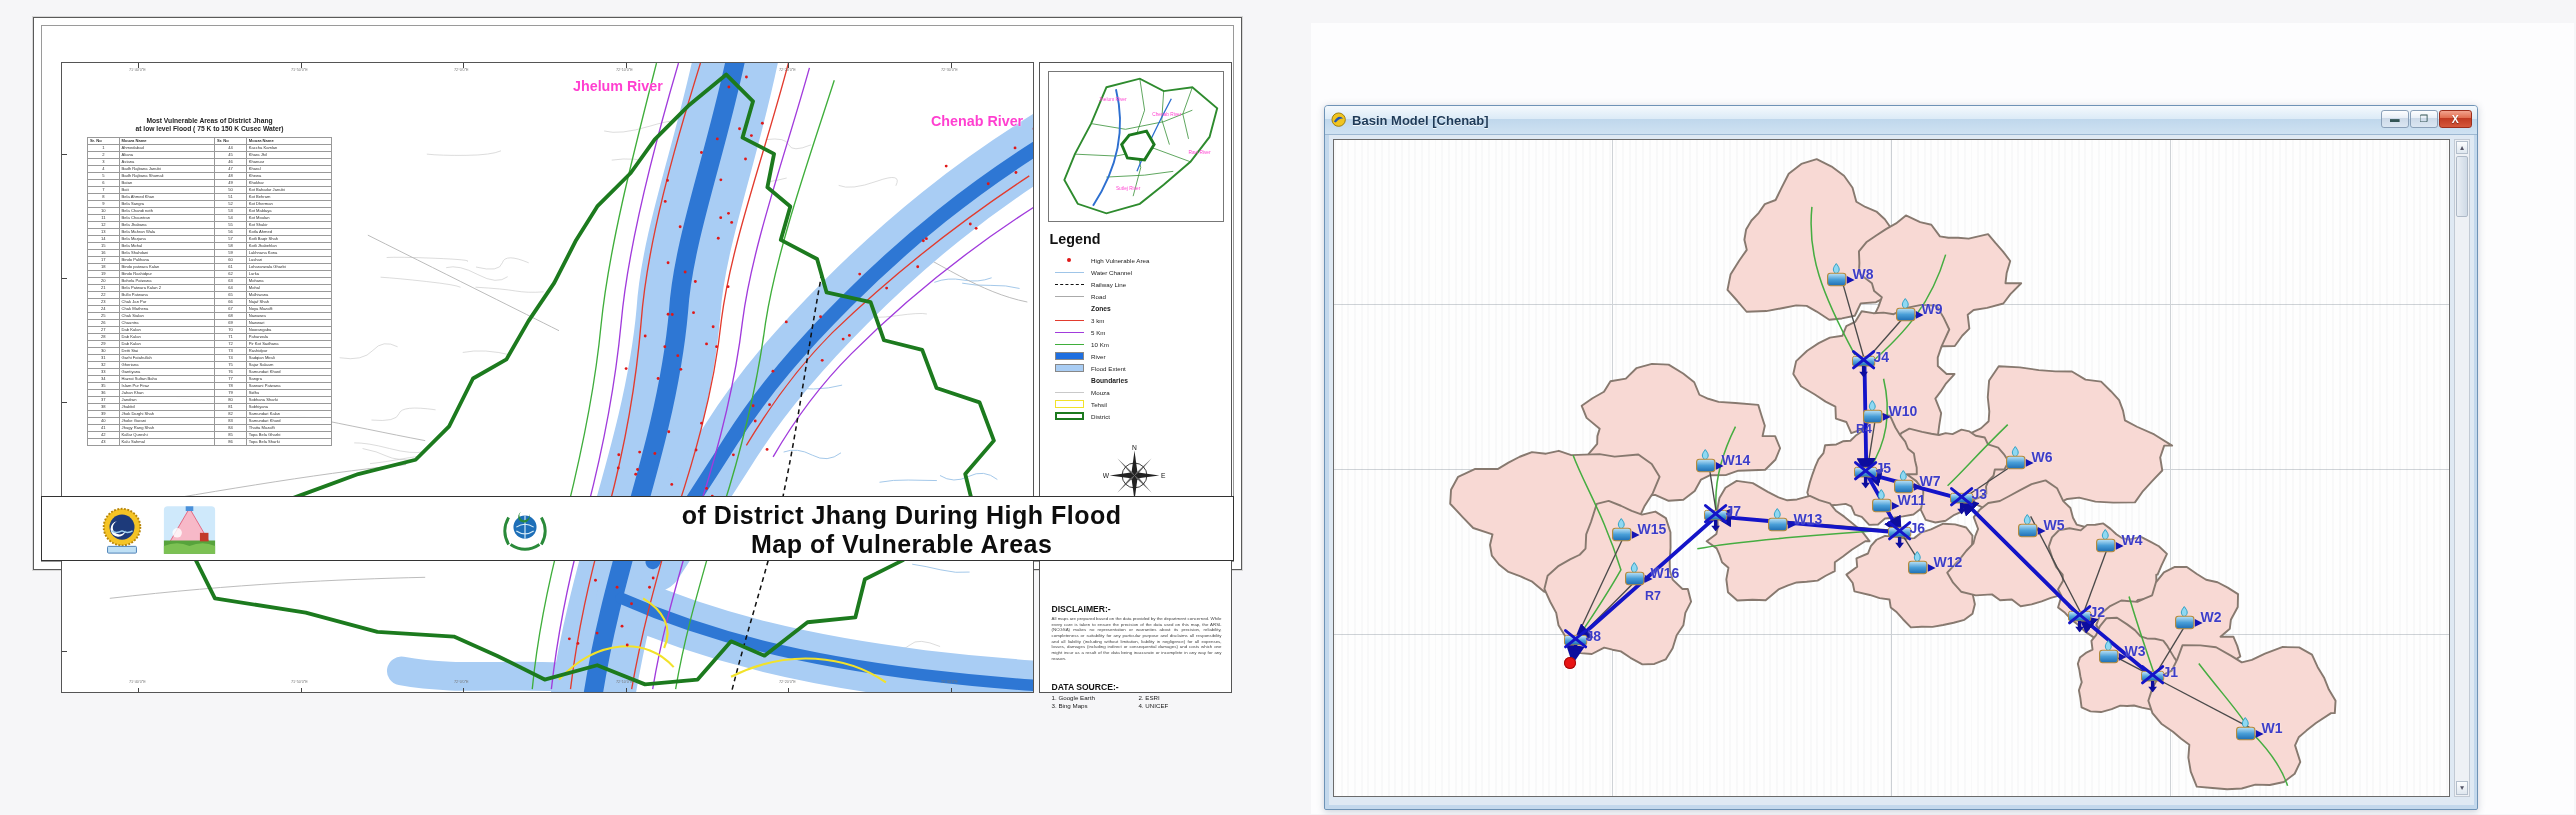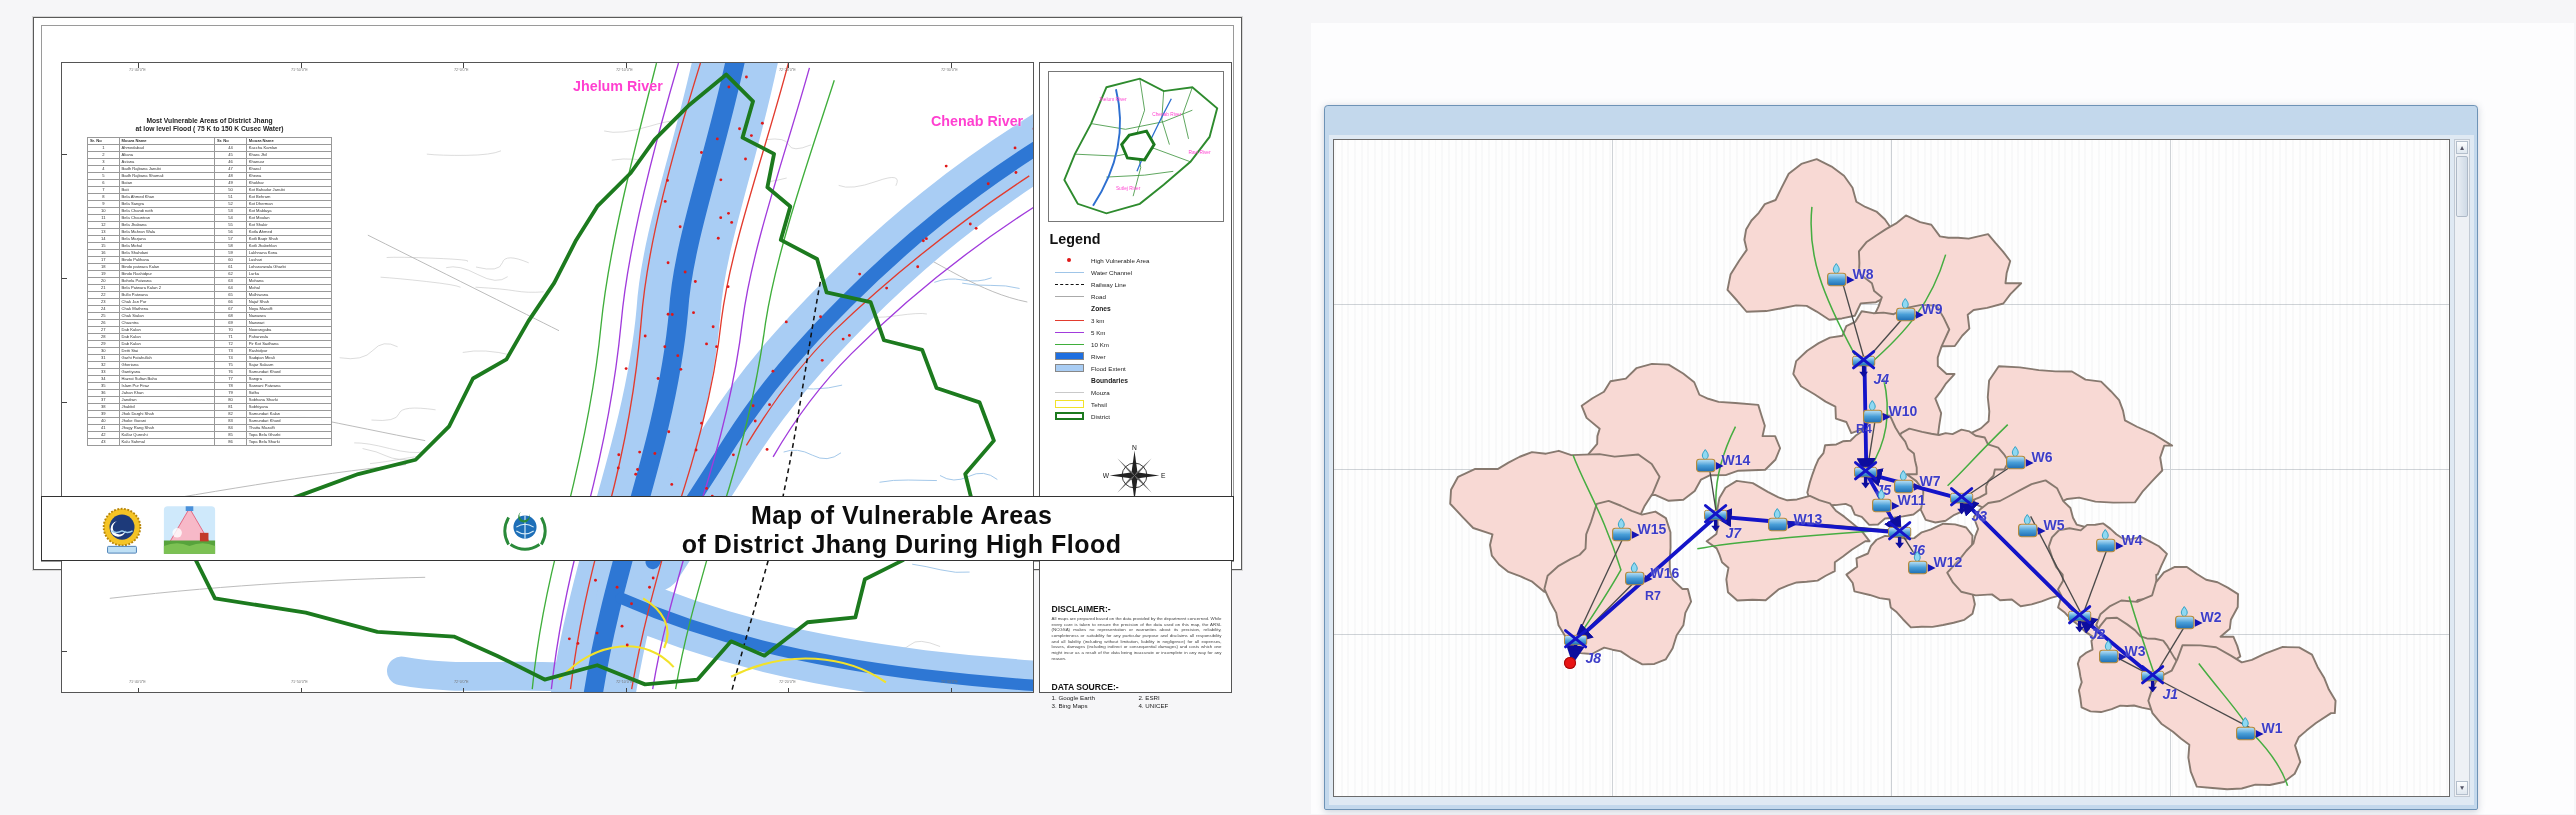--- a/index.html
+++ b/index.html
@@ -72,21 +72,21 @@
       repeating-linear-gradient(to right, transparent 0 278px, #cfd3d7 278px 279px),
       repeating-linear-gradient(to bottom, transparent 0 164px, #cfd3d7 164px 165px),
       #fefefe;overflow:hidden;}
   #basinsvg{position:absolute;left:0;top:0;}
   #vscroll{position:absolute;right:3.8px;top:3.8px;width:16px;bottom:8.6px;background:#eef1f5;border:1px solid #c2cad4;}
   .sarrow{position:absolute;left:1px;width:12.4px;height:13.4px;background:linear-gradient(#fcfdfe,#dfe7ef);border:1px solid #b4bfcc;display:flex;align-items:center;justify-content:center;font-size:6.7px;color:#556;}
   #sthumb{position:absolute;left:1px;top:16px;width:12.4px;height:61px;background:linear-gradient(90deg,#e9eef4,#cfdae6);border:1px solid #aeb9c7;border-radius:1.9px;}
 
   .bnode{position:absolute;transform:translate(-13.4px,-13.4px);width:29px;height:29px;}
   .bnode .nlabel{position:absolute;left:26px;top:2.9px;font-size:14px;font-weight:bold;color:#3d3dc8;white-space:nowrap;text-shadow:0 0 1.9px rgba(255,255,255,.7);}
-  .bnode.junction .nlabel{left:23px;top:22px;font-style:italic;}
+  .bnode.junction .nlabel{left:23px;top:0;}
   .rlabel{position:absolute;font-size:12.4px;font-weight:bold;color:#3d3dc8;}
   #outlet-dot{position:absolute;width:12.4px;height:12.4px;border-radius:50%;background:#e81414;box-shadow:0 0 0 1px #a30c0c inset;}
 </style>
 </head>
 <body>
 
 <div id="stage">
 
   <div id="sheet">
     <div class="innerframe"></div>
@@ -786,29 +786,47 @@
         <circle cx="16" cy="30" r="5" fill="#fff" opacity=".8"></circle>
       </svg>
       <svg class="logo" style="left:457px;" width="52" height="52" viewBox="0 0 54 54">
         <path d="M10,14 q-8,14 0,28 M44,14 q8,14 0,28" stroke="#2a8a3a" stroke-width="3" fill="none"></path>
         <path d="M12,42 q15,10 30,0" stroke="#2a8a3a" stroke-width="3" fill="none"></path>
         <circle cx="27" cy="24" r="12" fill="#1e6fb8"></circle>
         <path d="M18,24 q9,-6 18,0 M18,28 q9,6 18,0 M27,12 v24" stroke="#d7ecf8" stroke-width="1.2" fill="none"></path>
         <path d="M23,8 a6,6 0 1,0 8,2 a5,5 0 1,1 -8,-2" fill="#2a8a3a"></path>
       </svg>
       <div id="maptitle">
+        <div>of District Jhang During High Flood</div>
         <div>Map of Vulnerable Areas</div>
-        <div>of District Jhang During High Flood</div>
       </div>
     </div>
   </div>
 
   <div id="rpanel">
 
     <div id="bwin">
+      <div id="btitlebar">
+        <svg id="btitle-icon" viewBox="0 0 16 16">
+          <circle cx="8" cy="8" r="7" fill="#f0c420" stroke="#9a7b0a"></circle>
+          <path d="M3,10 Q8,2 13,7 Q9,6 5,11 Z" fill="#2456b0"></path>
+        </svg>
+        <span id="btitle-text">Basin Model [Chenab]</span>
+        <div id="bcontrols">
+          <div class="wbtn min">
+              <span>▬</span>
+            </div>
+          <div class="wbtn res">
+              <span>❐</span>
+            </div>
+          <div class="wbtn close">
+              <span>X</span>
+            </div>
+        </div>
+      </div>
       <div id="bclient">
         <div id="bcanvas">
           <svg id="basinsvg" width="1123" height="661" viewBox="0 0 1175 692">
             <defs>
               <marker id="arrB" viewBox="0 0 10 10" refX="8" refY="5" markerWidth="5" markerHeight="5" orient="auto-start-reverse">
                 <path d="M0,0 L10,5 L0,10 Z" fill="#0d0d9e"></path>
               </marker>
               <marker id="arrK" viewBox="0 0 10 10" refX="8" refY="5" markerWidth="6" markerHeight="6" orient="auto-start-reverse">
                 <path d="M0,0 L10,5 L0,10 Z" fill="#3a3a3a"></path>
               </marker>

